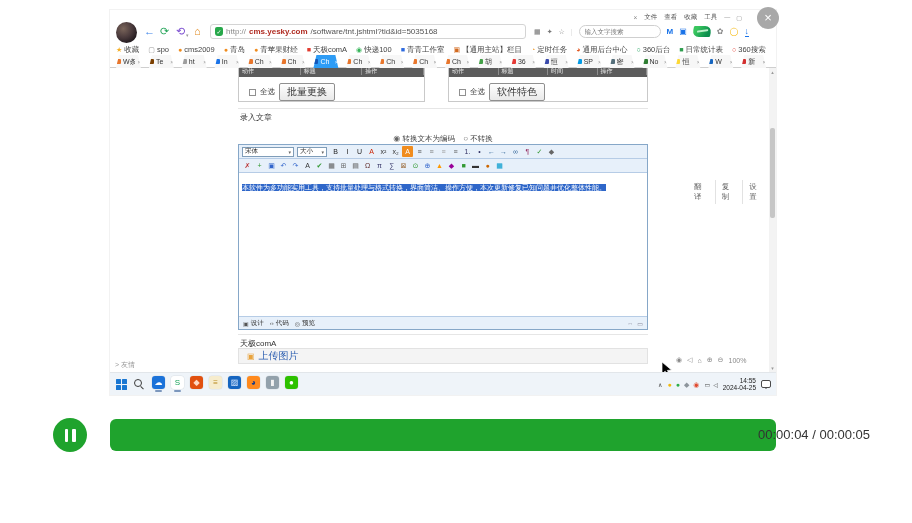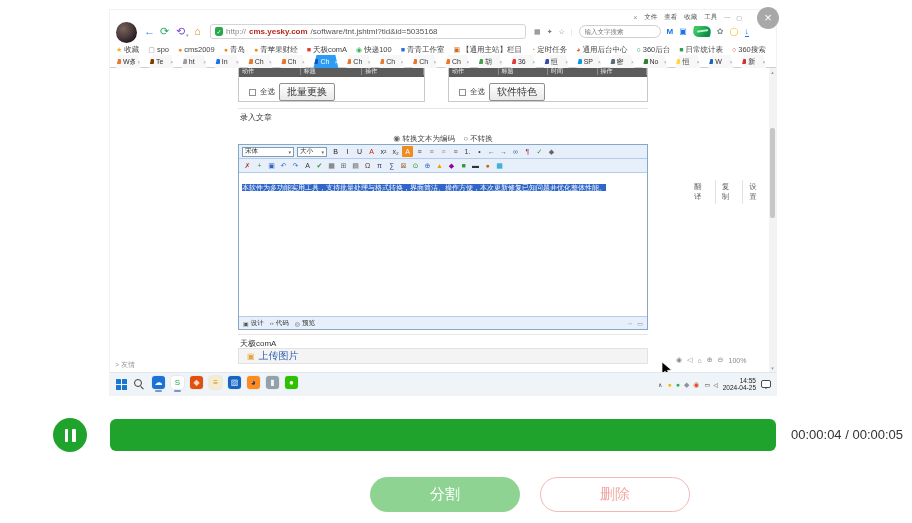--- a/index.html
+++ b/index.html
@@ -101,21 +101,21 @@
   .clock{text-align:right;font-size:6.5px;line-height:7.5px;color:#222;cursor:pointer}
   .bubble{width:10px;height:8px;border:1px solid #4a4a4a;border-radius:2px;position:relative;background:#fff;cursor:pointer}
   .bubble::after{content:"";position:absolute;left:2px;bottom:-3.5px;border:2px solid transparent;border-top-color:#4a4a4a}
 
   
   .closebtn{position:absolute;left:757px;top:7px;width:22px;height:22px;border-radius:50%;background:#a8a8a8;color:#fff;font-size:13px;line-height:22px;text-align:center;cursor:pointer}
   .pausebtn{position:absolute;left:53px;top:418px;width:34px;height:34px;border-radius:50%;background:#1fa32d;border:none;display:flex;align-items:center;justify-content:center;gap:4px;cursor:pointer}
   .pb{width:3.5px;height:13px;background:#fff;border-radius:1px}
   .pbar{position:absolute;left:110px;top:419px;width:666px;height:32px;border-radius:6px;background:#e6e6e6;overflow:hidden;cursor:pointer}
   .pfill{height:100%;width:100%;background:#1fa32d}
-  .ptime{position:absolute;left:791px;top:427px;font-size:13px;color:#333;white-space:nowrap}
+  .ptime{position:absolute;left:758px;top:427px;font-size:13px;color:#333;white-space:nowrap}
   .act{position:absolute;top:477px;height:35px;border-radius:17.5px;font-size:15px;font-family:inherit;cursor:pointer;background:#fff}
   .undo{left:200px;width:148px;border:1px solid #a3dca6;color:#8bd290}
   .split{left:370px;width:150px;border:none;background:#8fd392;color:#fff}
   .del{left:540px;width:150px;border:1px solid #f4b8b4;color:#f1a9a4}
 </style>
 </head>
 <body>
 
 <div class="stage">
 
@@ -604,15 +604,13 @@
 
   <button class="pausebtn">
     <span class="pb"></span>
     <span class="pb"></span>
   </button>
   <div class="pbar">
     <div class="pfill"></div>
   </div>
   <div class="ptime">00:00:04 / 00:00:05</div>
 
-  <button class="act split">分割</button>
-  <button class="act del">删除</button>
 </div>
 
 </body></html>

